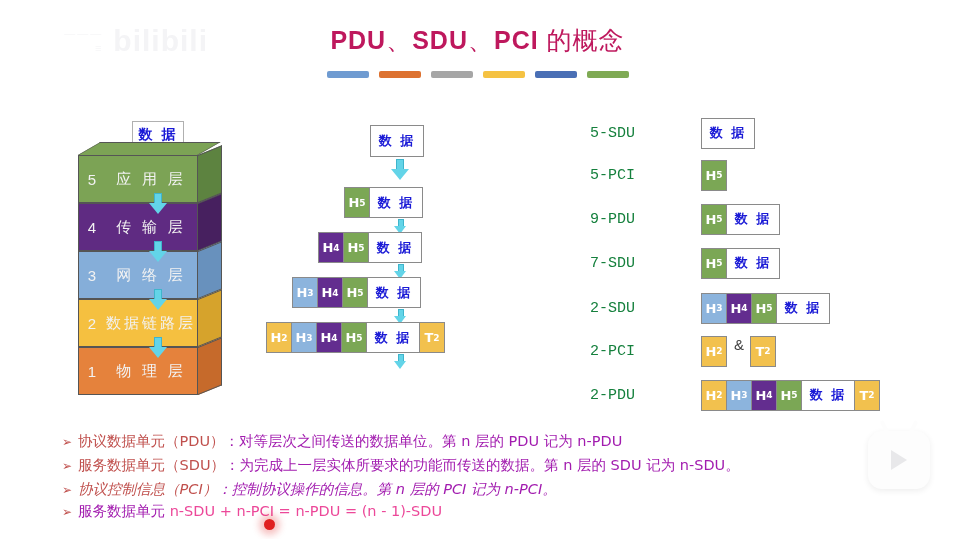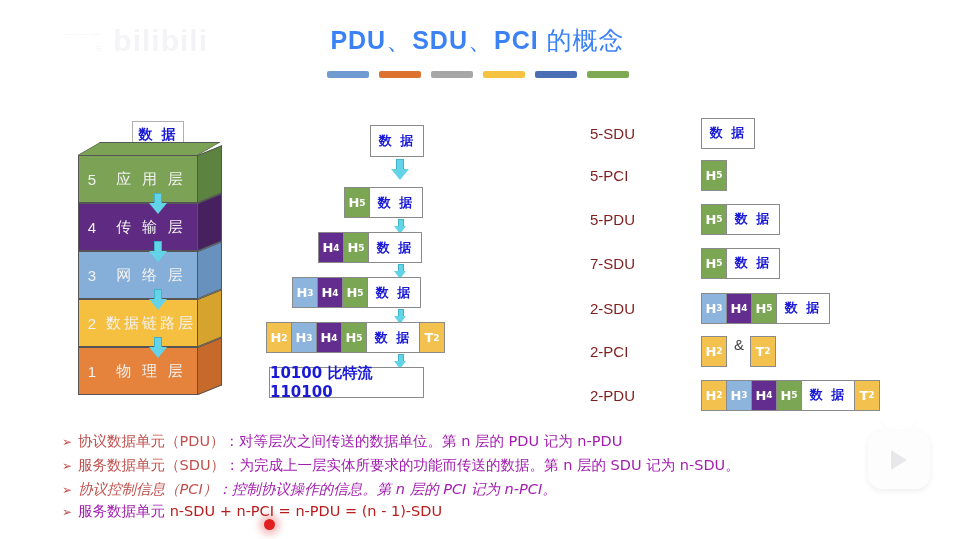--- a/index.html
+++ b/index.html
@@ -38,21 +38,21 @@
     transform:translate(-50%,-50%);
     width:0;height:0;
     border-left:16px solid #e8e8ea;
     border-top:10px solid transparent;
     border-bottom:10px solid transparent;
   }
 
   
   .title {
     position:absolute; left:0; top:24px; width:955px;
-    text-align:center; color:#3b82f6;
+    text-align:center; color:#be185d;
     font-size:25px; font-weight:bold; letter-spacing:1px;
   }
   .title .cn { font-weight:normal; }
   .bars { position:absolute; left:327px; top:71px; display:flex; gap:10px; }
   .bars i { display:block; width:42px; height:7px; border-radius:2px; }
 
   
   .stk { position:absolute; left:78px; top:155px; width:150px; height:240px; }
   .lay { position:absolute; left:0; width:120px; height:48px; }
   .lay .face {
@@ -108,32 +108,32 @@
   .cell sub{ font-size:9px; }
   .cell.data{ background:#fff; color:#1a1ad6; letter-spacing:2px; }
   .cell.h5{ background:#7ba755; } .cell.h4{ background:#632d8f; }
   .cell.h3{ background:#8cb4dd; } .cell.h2, .cell.t2{ background:#f2c14e; }
 
   
   .ex { position:absolute; left:585px; top:100px; width:360px; }
   .ex .hd { font-size:15px; color:#3f3f3f; margin-bottom:3px;
             font-family:"DejaVu Sans",sans-serif; }
   .exrow { position:absolute; left:0; display:flex; align-items:center; height:30px; }
-  .exrow .lbl { width:112px; font-size:15px; color:#7f1d1d; }
+  .exrow .lbl { width:112px; font-size:15px; color:#15803d;font-family:Liberation Mono, monospace; }
   .exrow .grp { display:flex; }
   .exrow .amp { font-size:15px; color:#3f3f3f; margin:0 7px; }
 
   
   .bul { position:absolute; left:62px; width:890px;
          font-size:14.5px; line-height:1.0;
          font-family:"DejaVu Sans",sans-serif; }
   .bul .mk { color:#c0504d; margin-right:6px; font-size:12px; }
   .bul .rd { color:#c0504d;margin-top:36px; }
   .bul .gy { color:#a21caf; }
-  .bul .blu{ color:#b91c1c;text-align:center; }
+  .bul .blu{ color:#ec4899;text-align:center; }
 
   .brand {
     position:absolute; left:655px; top:508px;
     color:#bf6a4a; font-size:15px; letter-spacing:0.3px;
     font-family:"DejaVu Sans",sans-serif;
   }
   .cursor {
     position:absolute; left:264px; top:519px; width:11px; height:11px;
     border-radius:50%; background:#e02020;
     box-shadow:0 0 7px 5px rgba(224,32,32,0.28);
@@ -255,38 +255,37 @@
         <div class="cell h2" style="width:26px">H<sub>2</sub></div>
         <div class="cell h3" style="width:26px">H<sub>3</sub></div>
         <div class="cell h4" style="width:26px">H<sub>4</sub></div>
         <div class="cell h5" style="width:26px">H<sub>5</sub></div>
         <div class="cell data" style="width:54px">数 据</div>
         <div class="cell t2" style="width:26px">T<sub>2</sub></div>
       </div>
       <div class="arw sm" style="left:144px;top:229px">
         <span></span>
       </div>
-      <div class="cell data" style="position:absolute;left:20px;top:242px;width:155px;height:31px;font-size:15px;letter-spacing:0;">10100 比特流 110100</div>
     </div>
 
   <div id="exrows">
       <div class="exrow" style="left: 590px; top: 118px;">
         <span class="lbl">5-SDU</span>
         <div class="grp">
           <div class="cell data" style="width:54px">数 据</div>
         </div>
       </div>
       <div class="exrow" style="left: 590px; top: 160px;">
         <span class="lbl">5-PCI</span>
         <div class="grp">
           <div class="cell h5" style="width:26px">H<sub>5</sub></div>
         </div>
       </div>
       <div class="exrow" style="left: 590px; top: 204px;">
-        <span class="lbl">5-PDU</span>
+        <span class="lbl">9-PDU</span>
         <div class="grp">
           <div class="cell h5" style="width:26px">H<sub>5</sub></div>
           <div class="cell data" style="width:54px">数 据</div>
         </div>
       </div>
       <div class="exrow" style="left: 590px; top: 248px;">
         <span class="lbl">7-SDU</span>
         <div class="grp">
           <div class="cell h5" style="width:26px">H<sub>5</sub></div>
           <div class="cell data" style="width:54px">数 据</div>

